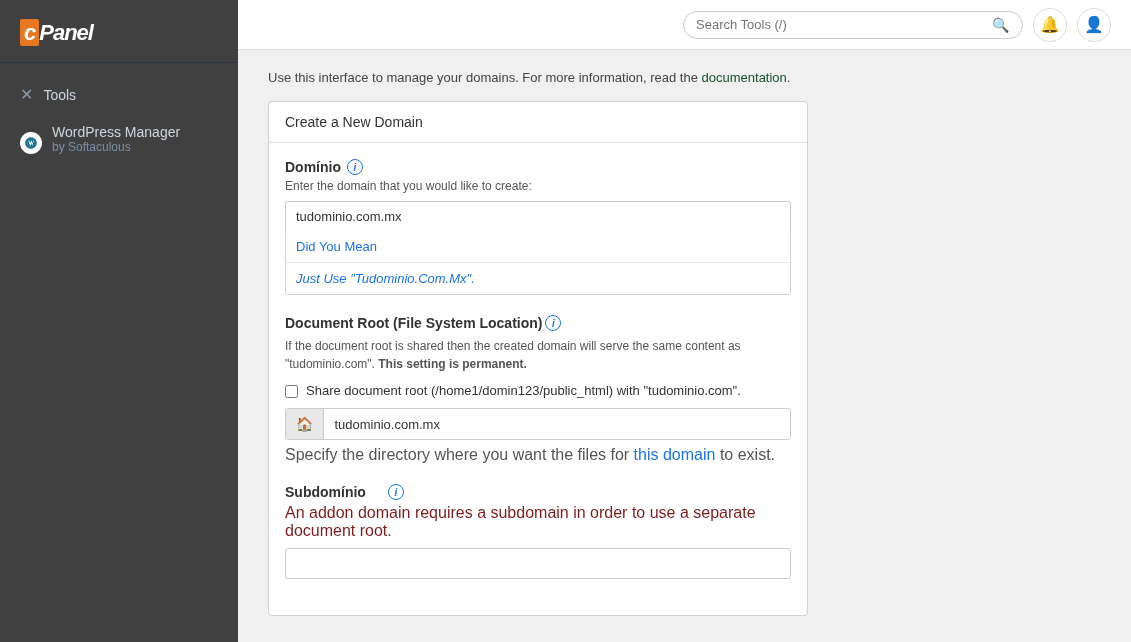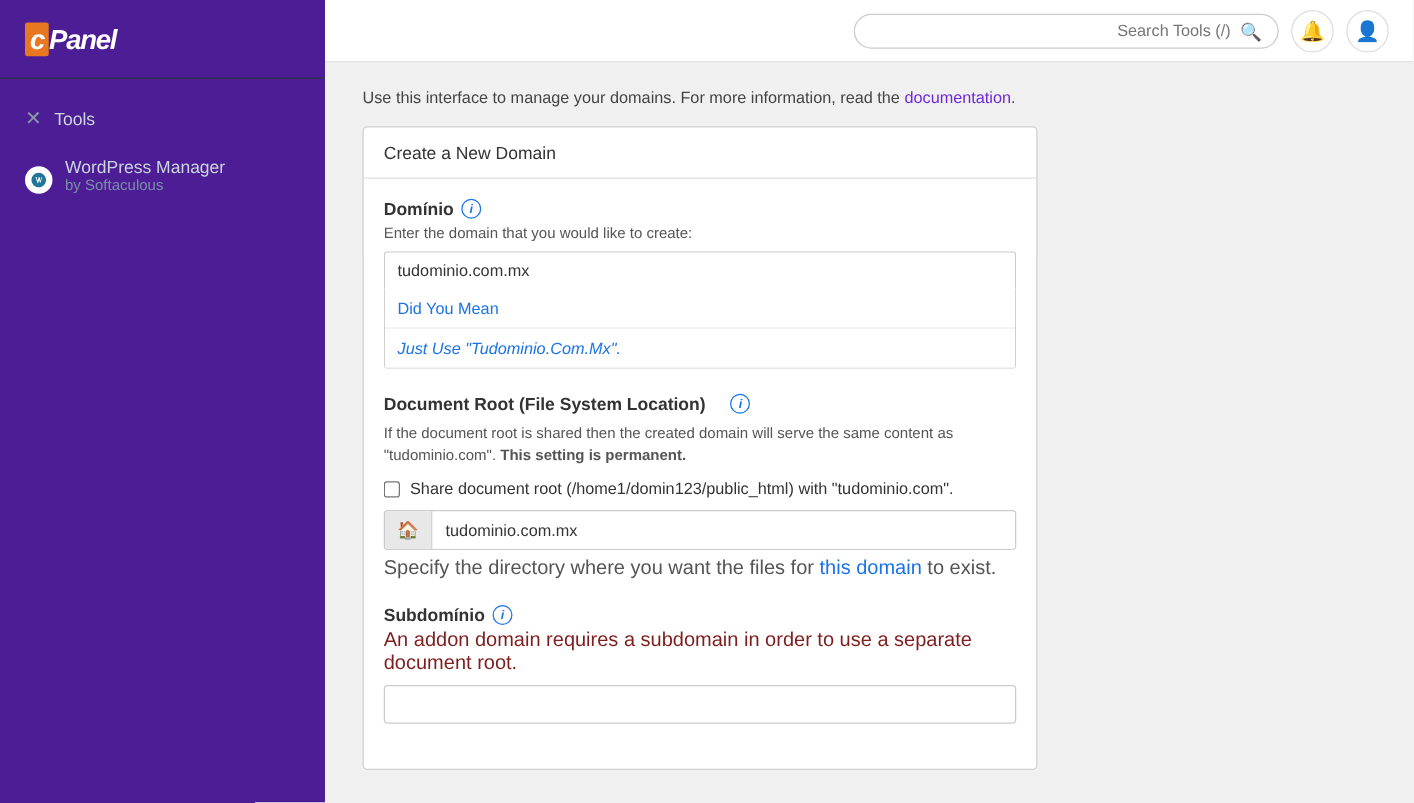--- a/index.html
+++ b/index.html
@@ -1,21 +1,21 @@
 <!DOCTYPE html>
 <html><head>
   <meta charset="utf-8">
   <style>
     * { box-sizing: border-box; margin: 0; padding: 0; }
     body { font-family: Arial, sans-serif; font-size: 13px; background: #f0f0f0; display: flex; height: 642px; overflow: hidden; }
 
     
     .sidebar {
-      width: 260px;
-      background: #4c1d95;
+      width: 238px;
+      background: #404040;
       color: #fff;
       flex-shrink: 0;
       display: flex;
       flex-direction: column;
       height: 100%;
     }
     .sidebar-logo {
       padding: 18px 20px 16px;
       border-bottom: 1px solid #2a3545;
     }
@@ -98,21 +98,20 @@
       width: 340px;
       gap: 8px;
     }
     .search-bar input {
       border: none;
       outline: none;
       font-size: 13px;
       color: #555;
       flex: 1;
       background: transparent;
-      text-align: right;
     }
     .search-bar .search-icon-wrap {
       color: #888;
       font-size: 14px;
     }
     .header-icon-btn {
       width: 34px;
       height: 34px;
       border-radius: 50%;
       border: 1px solid #ddd;
@@ -131,21 +130,21 @@
       overflow-y: auto;
       padding: 20px 30px;
       background: #f0f0f0;
     }
     .intro-text {
       font-size: 13px;
       color: #444;
       margin-bottom: 16px;
     }
     .intro-text a {
-      color: #6d28d9;
+      color: #14532d;
       text-decoration: none;
     }
 
     
     .form-card {
       background: #fff;
       border: 1px solid #d0d0d0;
       border-radius: 4px;
       max-width: 540px;
     }
@@ -222,21 +221,21 @@
       cursor: pointer;
     }
 
     
     .doc-root-label {
       font-size: 14px;
       font-weight: bold;
       color: #333;
       display: flex;
       align-items: center;
-      gap: 20px;
+      gap: 3px;
       margin-bottom: 6px;
     }
     .doc-root-desc {
       font-size: 12px;
       color: #555;
       margin-bottom: 10px;
       line-height: 1.5;
     }
     .checkbox-row {
       display: flex;
@@ -281,21 +280,21 @@
     }
     .hint-text a { color: #1a73e8; text-decoration: none; }
 
     
     .subdomain-label {
       font-size: 14px;
       font-weight: bold;
       color: #333;
       display: flex;
       align-items: center;
-      gap: 6px;
+      gap: 22px;
       margin-bottom: 4px;
     }
     .subdomain-desc {
       font-size: 16px;
       color: #7f1d1d;
       margin-bottom: 8px;
     }
     .subdomain-inputs {
       display: flex;
       gap: 8px;

